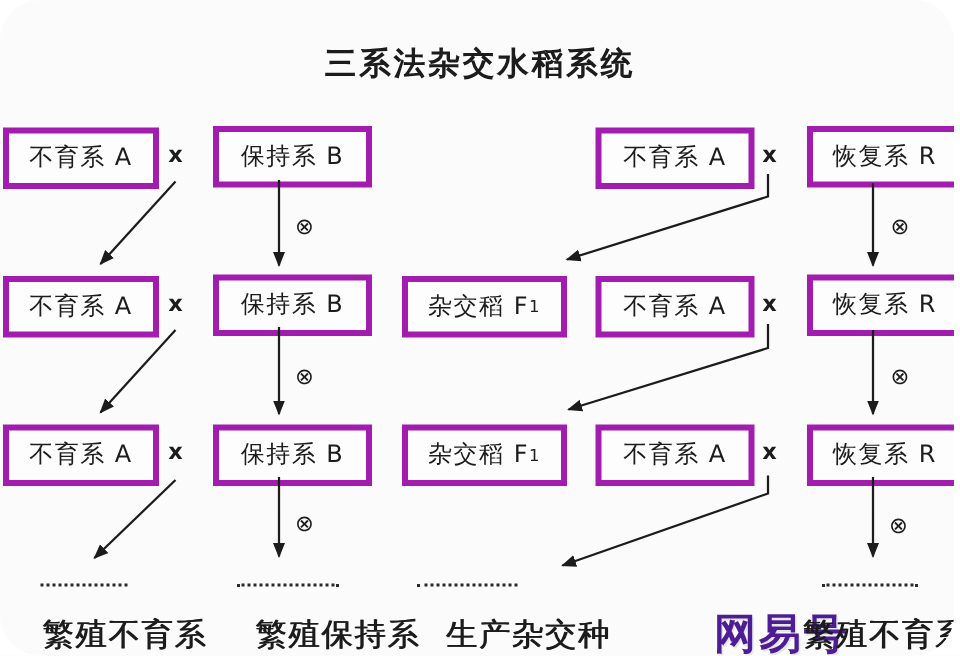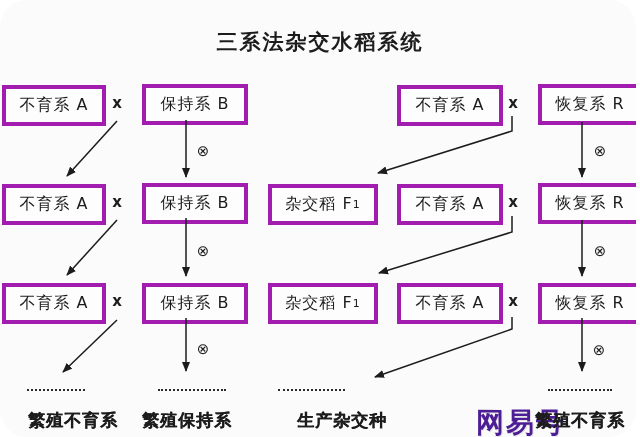--- a/index.html
+++ b/index.html
@@ -55,22 +55,22 @@
     line-height:18px;
     text-align:center;
   }
   .dots{
     position:absolute;
     height:0;
     border-top:2px dotted #2a2a2a;
   }
   .blabel{
     position:absolute;
-    font-size:17px;
-    font-weight:bold;
+    font-size:21px;
+    font-weight:normal;
     letter-spacing:1px;
     white-space:nowrap;
     text-shadow:0.6px 0 0 #1c1c1c;
     z-index:3;
   }
   .watermark{
     position:absolute;
     left:476px;top:404px;
     font-size:28px;
     font-weight:bold;
@@ -160,19 +160,19 @@
 
   <div class="selfing" style="left:194px;top:340px">⊗</div>
   <div class="selfing" style="left:590px;top:341px">⊗</div>
 
   <div class="dots" style="left:27px;top:389px;width:58px"></div>
   <div class="dots" style="left:158px;top:389px;width:68px"></div>
   <div class="dots" style="left:278px;top:389px;width:67px"></div>
   <div class="dots" style="left:548px;top:389px;width:64px"></div>
 
   <div class="blabel" style="left:28px;top:409px">繁殖不育系</div>
-  <div class="blabel" style="left:142px;top:409px">繁殖保持系</div>
+  <div class="blabel" style="left:170px;top:409px">繁殖保持系</div>
   <div class="blabel" style="left:297px;top:409px">生产杂交种</div>
   <div class="blabel" style="left:535px;top:409px">繁殖不育系</div>
 
   <div class="watermark">网易号</div>
 
 </div>
 
 </body></html>

